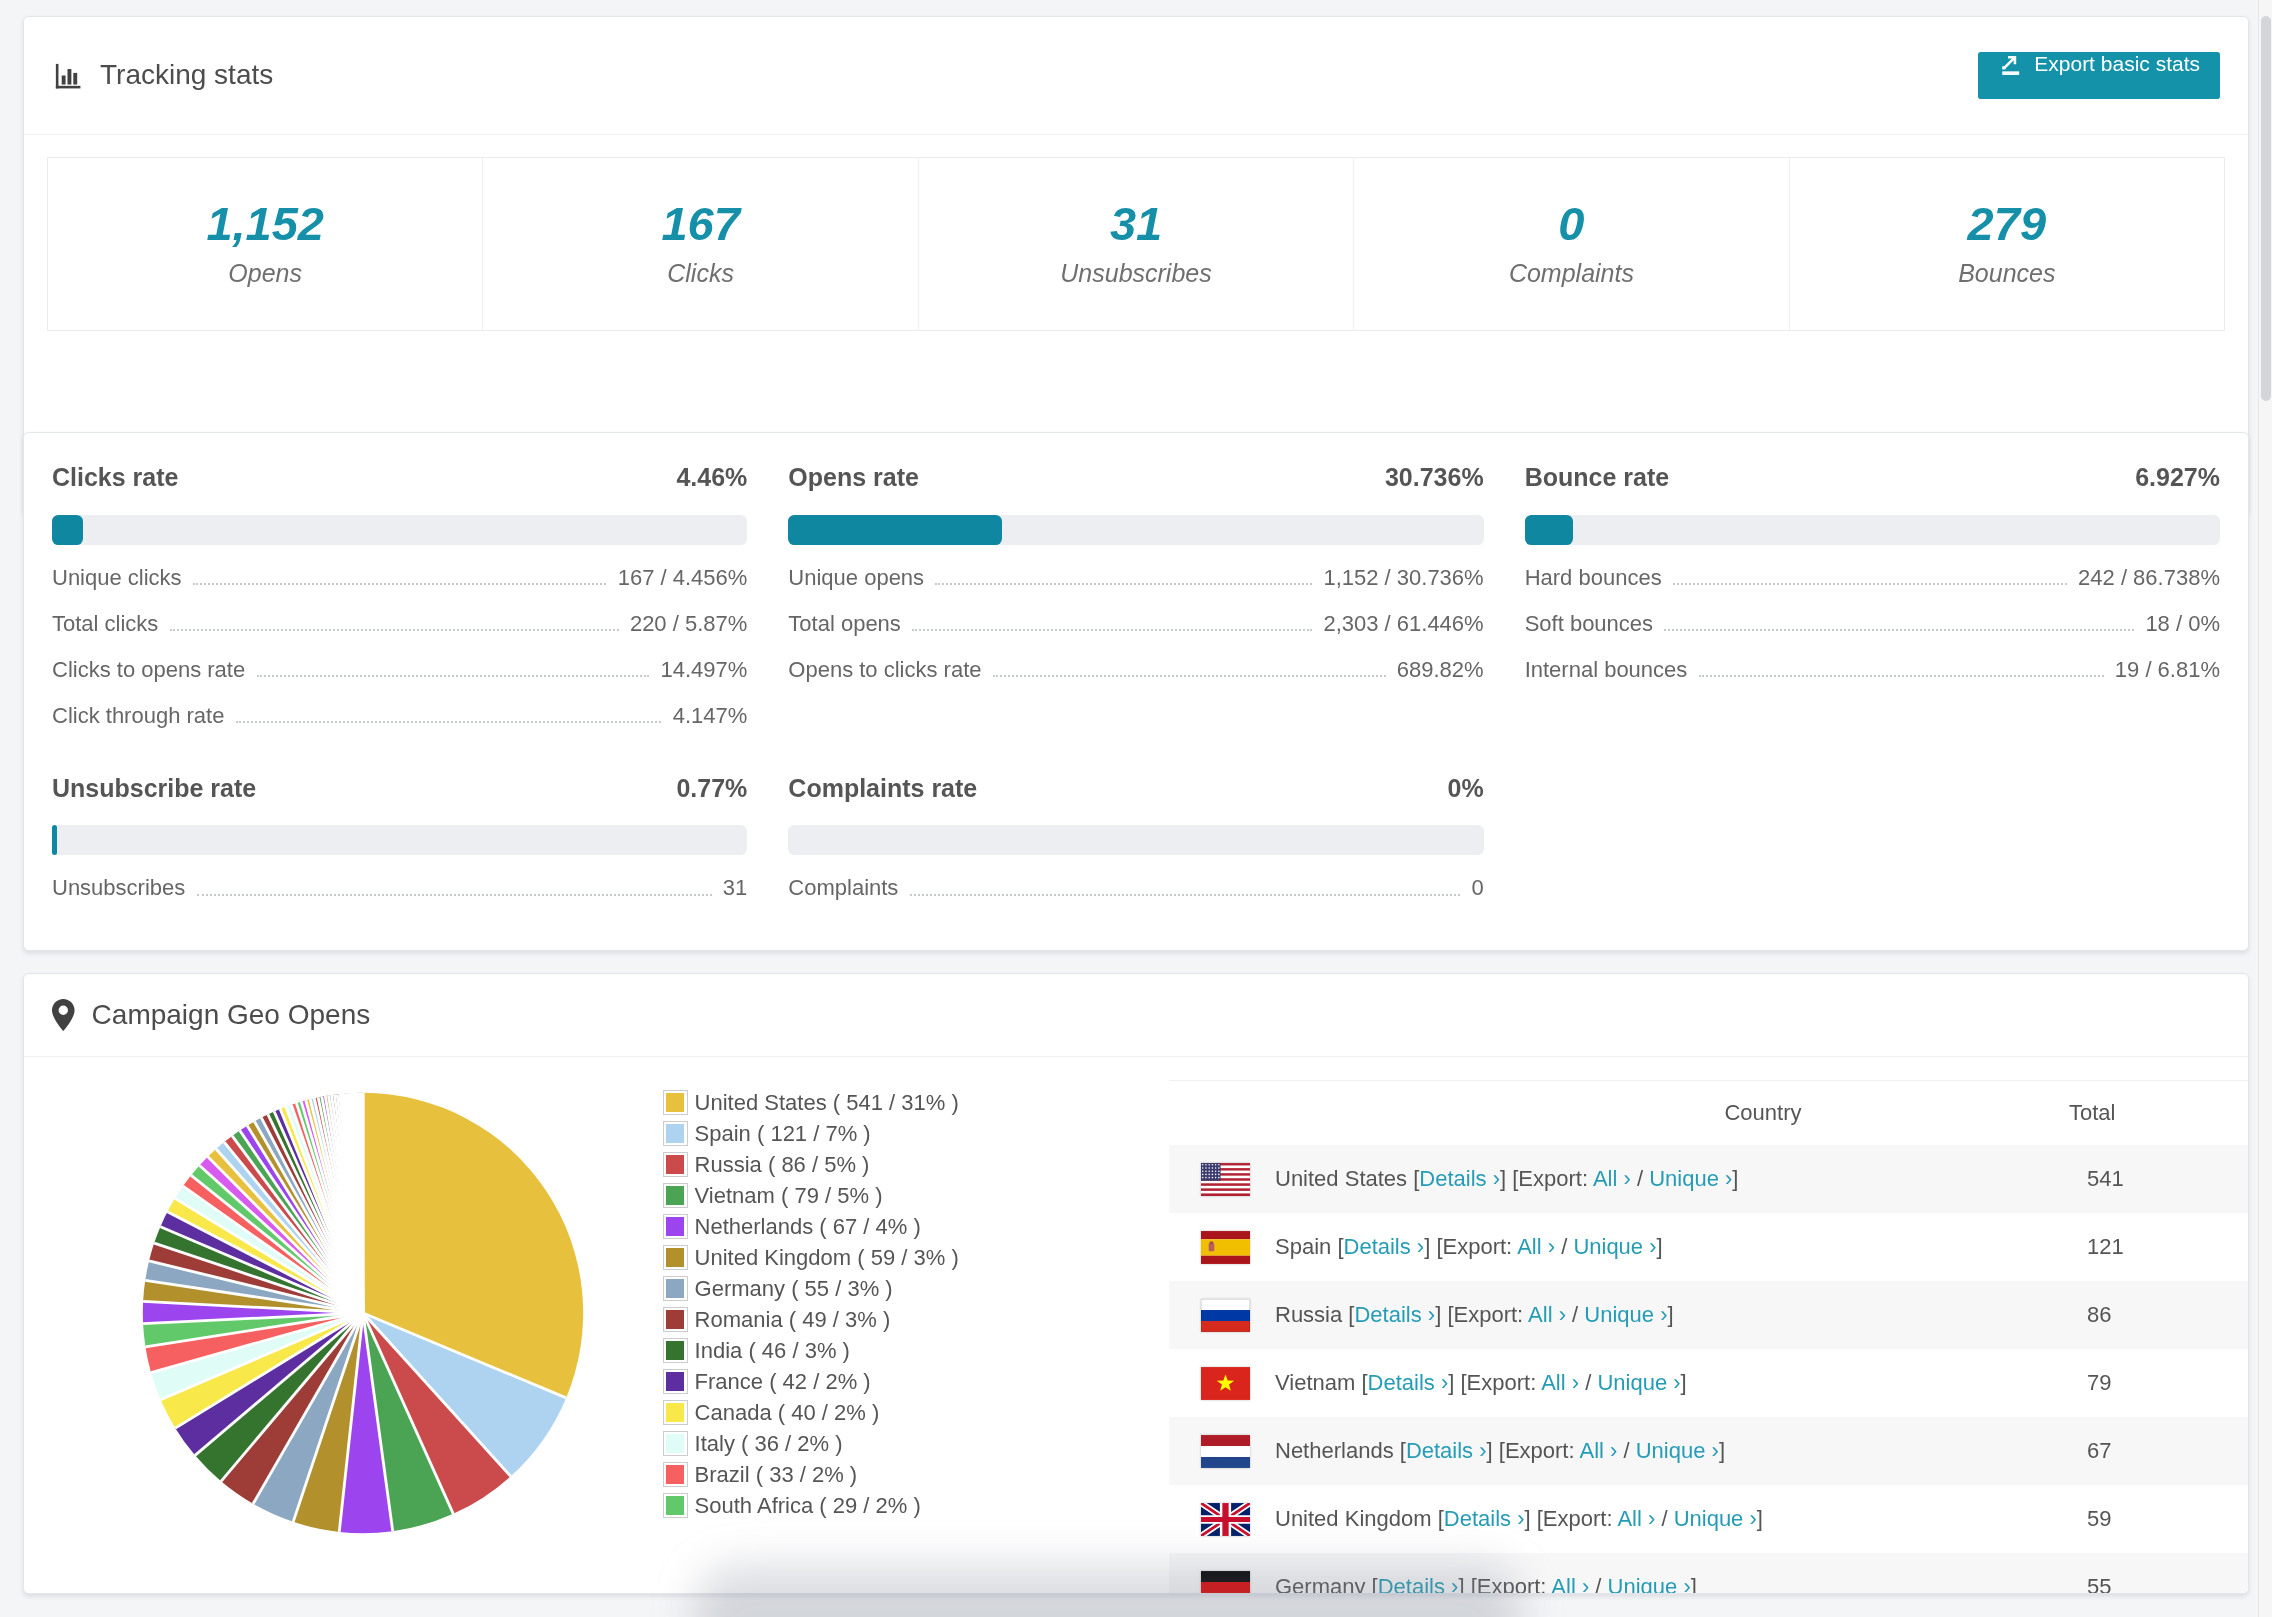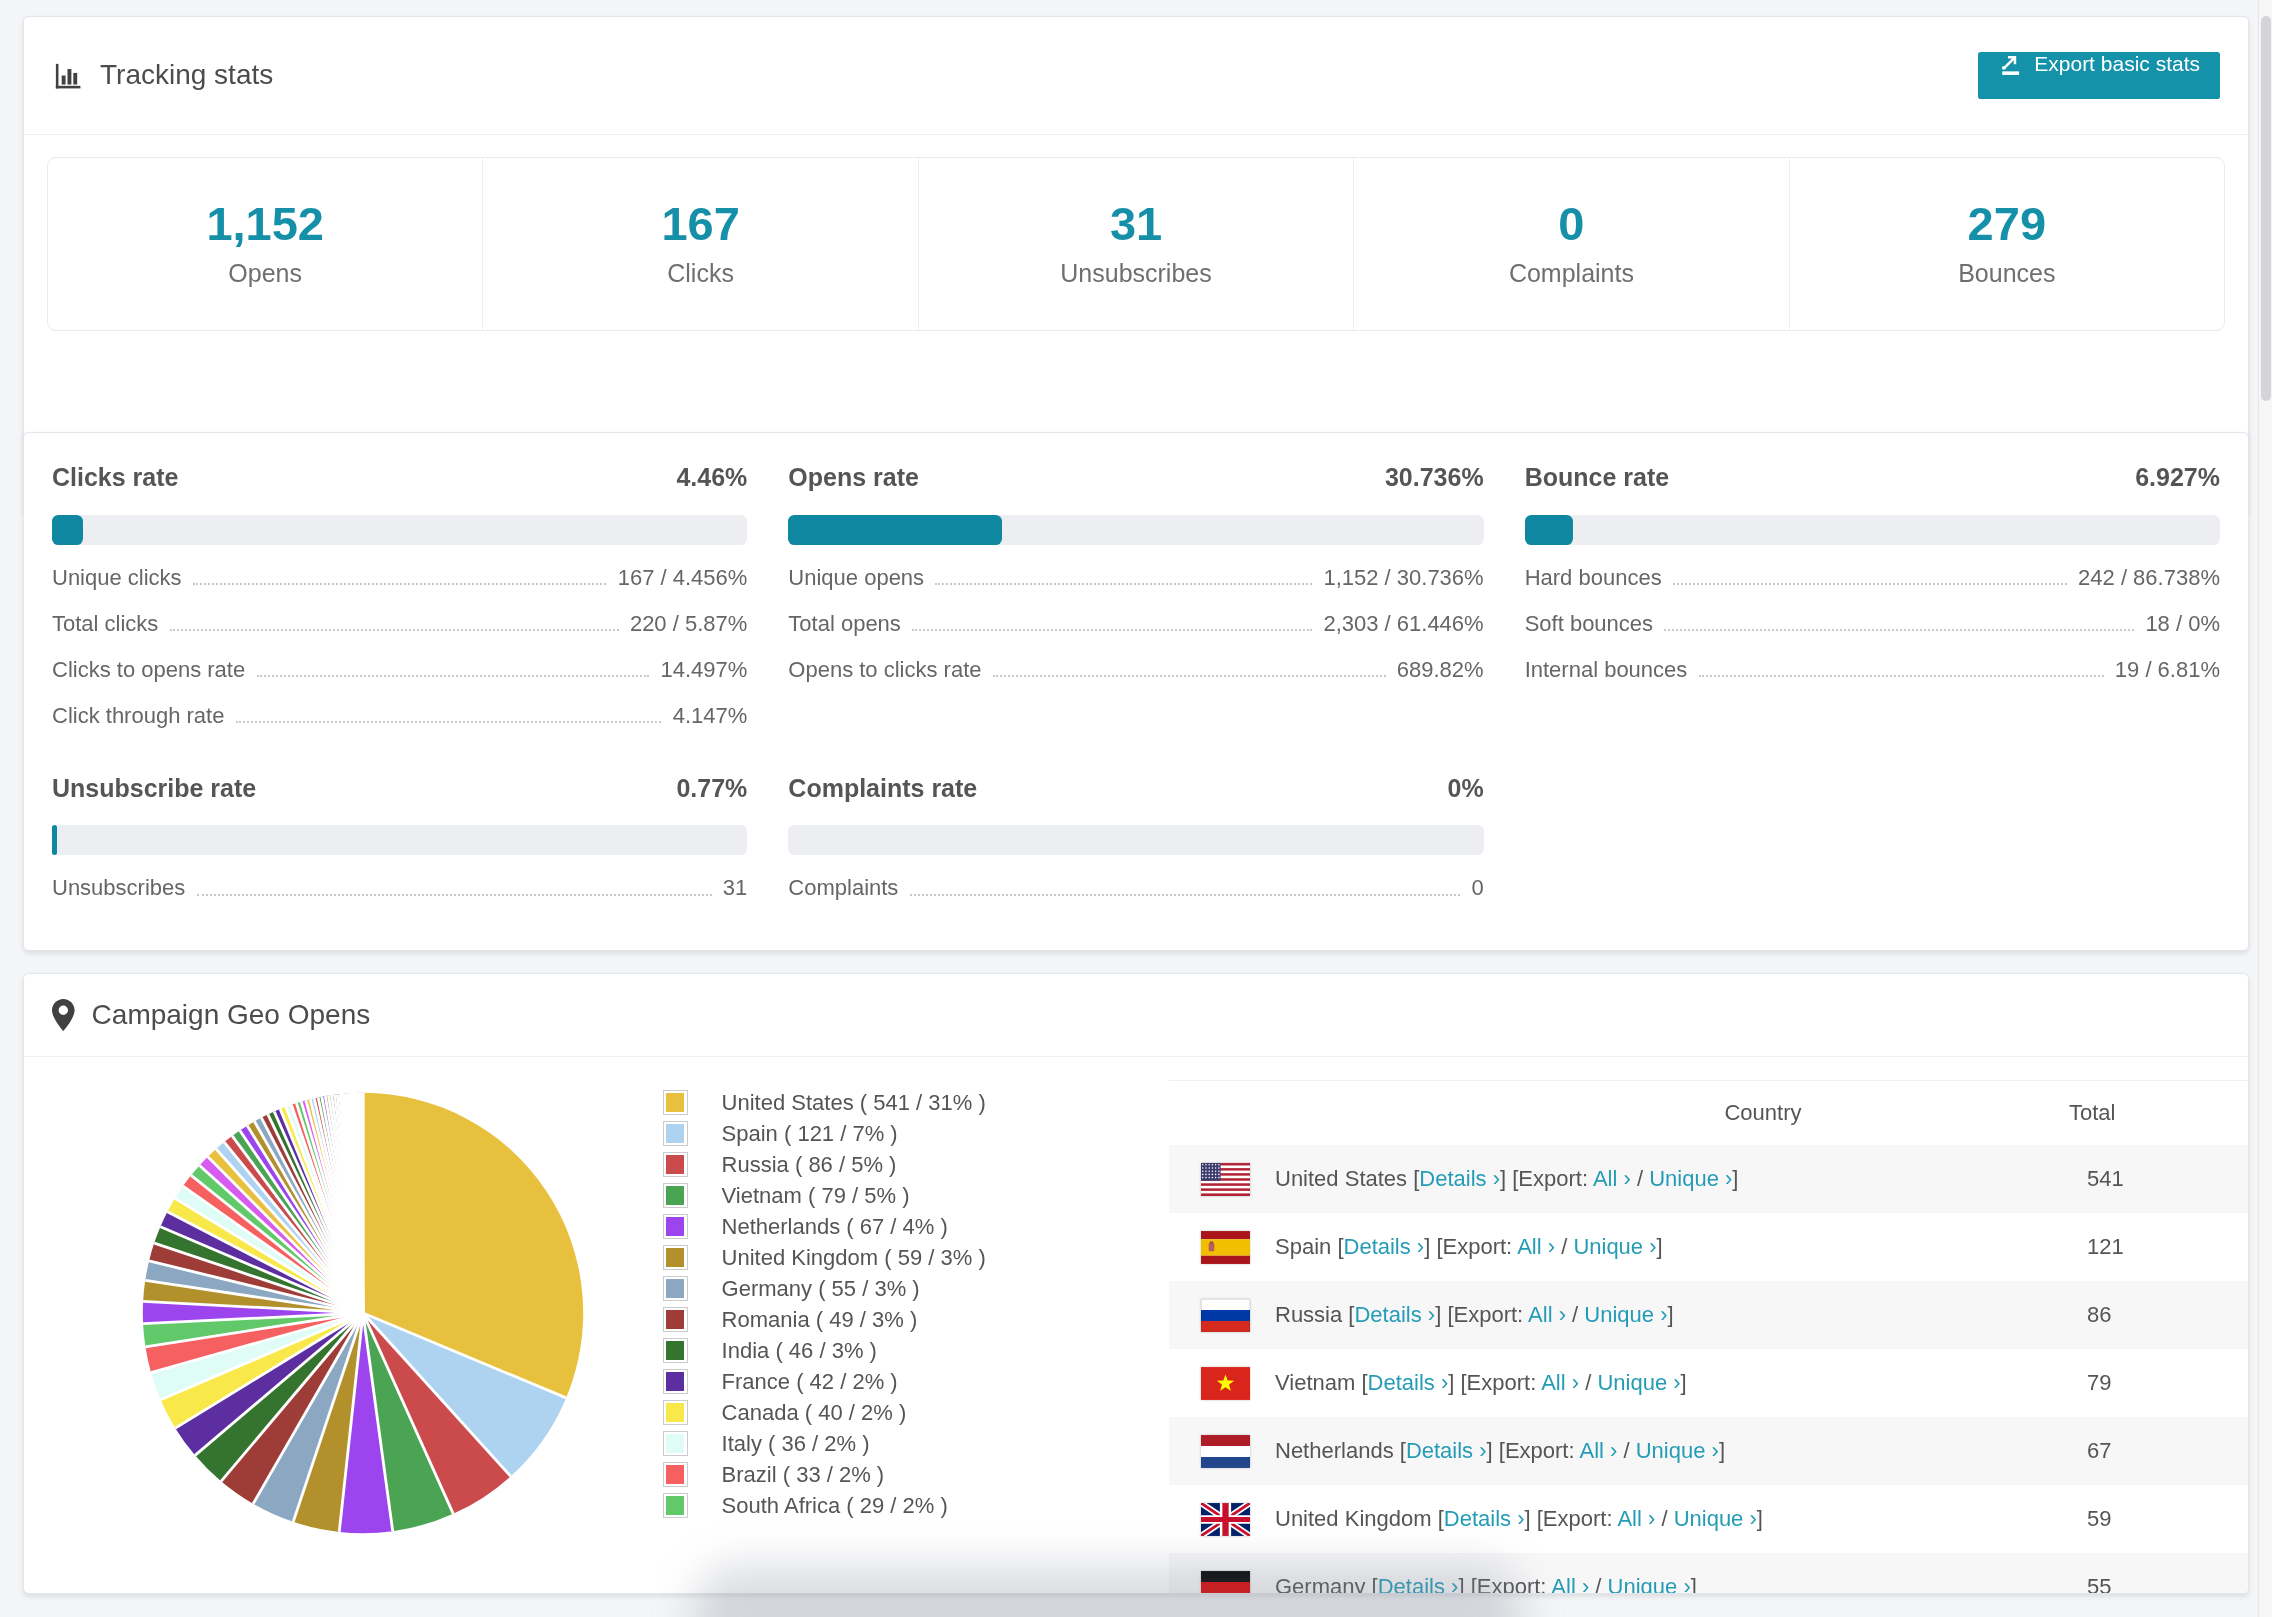--- a/index.html
+++ b/index.html
@@ -21,42 +21,42 @@
   #card3 .card-header{height:82px;}
   .card-title{font-size:28px;color:#4c4c4c;display:flex;align-items:center;gap:17px;font-weight:400;}
   .hdr-icon{display:inline-flex;align-items:center;}
 
   
   .btn-export{margin-left:auto;display:flex;align-items:flex-start;gap:11.3px;
     background:#1492a9;color:#fff;border:none;border-radius:2.8px;
     height:47px;padding:0 20px;font-size:21px;font-family:inherit;cursor:pointer;}
 
   
-  #stats-box{margin:22.6px 23px 0;height:172px;border:0.7px solid #e9ebf0;border-radius:9px;display:flex;}
+  #stats-box{margin:22.6px 23px 0;height:172px;border:0.7px solid #e9ebf0;border-radius:1px;display:flex;font-style:italic;}
   .stat-cell{flex:1;display:flex;flex-direction:column;align-items:center;justify-content:center;gap:11.3px;border-right:0.7px solid #edeff3;}
   .stat-cell:last-child{border-right:none;}
   .stat-value{font-size:47px;font-weight:700;color:#1590a8;line-height:1;}
   .stat-label{font-size:25px;color:#6f6f6f;}
 
   
   #rates{padding:30px 28px 0;display:grid;grid-template-columns:1fr 1fr 1fr;column-gap:41px;}
   .rate-cell.row2{margin-top:45px;}
   .rate-head{display:flex;justify-content:space-between;align-items:baseline;font-size:25px;font-weight:700;color:#555;}
   .bar{margin-top:22.6px;height:30px;background:#eceef2;border-radius:6.4px;}
   .bar-fill{height:100%;background:#0f87a1;border-radius:6.4px;}
   .rate-rows{margin-top:10px;}
   .detail-row{display:flex;align-items:flex-end;margin-top:20px;font-size:22px;color:#666;}
   .detail-label{white-space:nowrap;}
   .leader{flex:1;border-bottom:2.1px dotted #c7cacd;margin:0 11.3px 5.6px;min-width:28px;}
   .detail-value{white-space:nowrap;}
 
   
   #pie-wrap{position:absolute;left:92px;top:92px;width:494px;height:494px;}
   #legend{position:absolute;left:639px;top:113px;}
-  .legend-item{display:flex;align-items:center;gap:34px;height:31px;font-size:22px;color:#555;}
+  .legend-item{display:flex;align-items:center;gap:7px;height:31px;font-size:22px;color:#555;}
   .swatch{width:18.4px;height:18.4px;border:1.4px solid #ccc;padding:2.1px;background:#fff;flex:none;}
   .swatch > div{width:100%;height:100%;}
 
   #geo-table{position:absolute;left:1145px;top:106px;width:1082px;border-top:1.4px solid #eef0f3;font-size:22px;color:#555;}
   .geo-thead{position:relative;display:flex;align-items:center;height:64px;padding-left:106px;box-sizing:border-box;justify-content:center;}
   .col-total{position:absolute;left:900px;}
   .geo-row{position:relative;display:flex;align-items:center;height:68px;padding-left:32px;box-sizing:border-box;}
   .geo-row.striped{background:#f7f7f8;}
   .flag{width:49px;height:33px;margin-right:25px;flex:none;box-shadow:0 0 2.1px rgba(0,0,0,.25);font-size:0;}
   .flag svg{display:block;}

